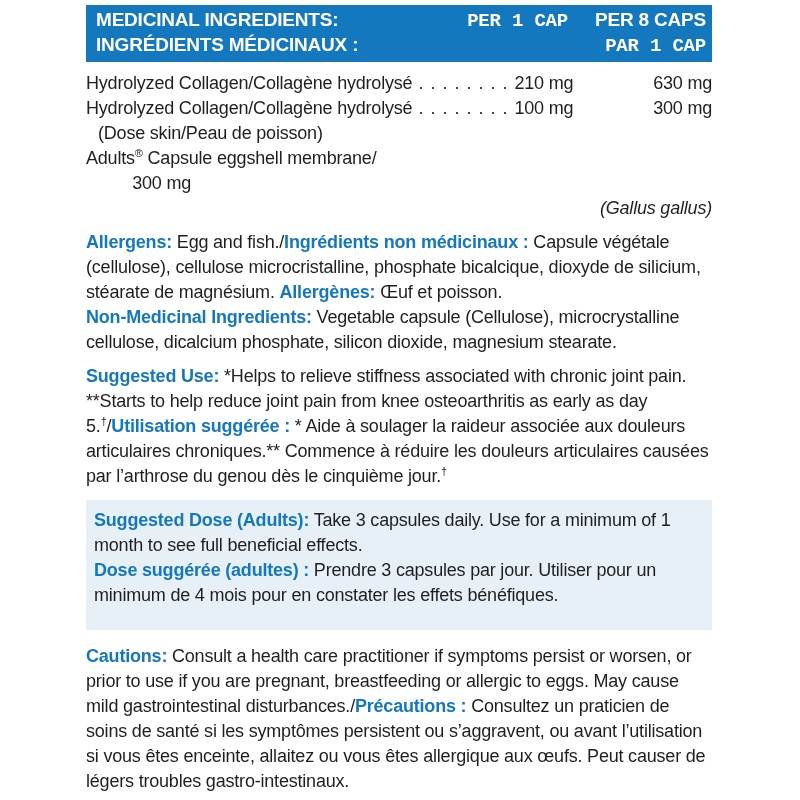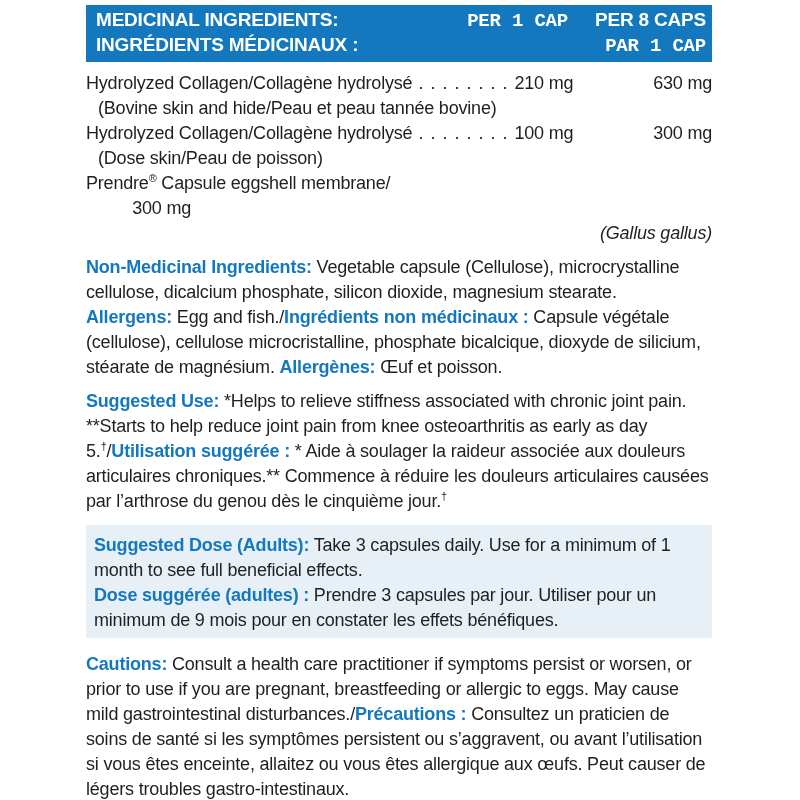--- a/index.html
+++ b/index.html
@@ -39,21 +39,21 @@
   .dots{letter-spacing:1px;}
   .italic{font-style:italic;text-align:right;}
   sup{font-size:11px;line-height:0;}
   
   .block{margin-top:9px;font-size:18px;letter-spacing:-0.2px;line-height:25px;}
   .block p{margin:0;}
   .lbl{color:var(--brand-blue);font-weight:bold;}
   
   .dose-box{
     margin-top:11px;background:var(--box-blue);
-    padding:8px 8px 5px 8px;
+    padding:8px 8px 22px 8px;
     font-size:18px;letter-spacing:-0.2px;line-height:25px;
   }
   .dose-box p{margin:0;}
   
   .cautions{margin-top:14px;}
 </style>
 </head>
 <body>
 
 <div class="panel">
@@ -69,47 +69,46 @@
       <span class="bar-col1">PAR 1 CAP</span>
     </div>
   </header>
 
   <section class="ingredients">
 
     <div class="ing-row">
       <div class="ing-left"><span>Hydrolyzed Collagen/Collagène hydrolysé</span><span class="dots"> . . . . . . . . </span><span>210 mg</span></div>
       <div class="ing-per3">630 mg</div>
     </div>
-    <div class="ing-sub">(Bovine skin and hide/Peau et peau tannée bovine)</div>
 
     <div class="ing-row">
       <div class="ing-left"><span>Hydrolyzed Collagen/Collagène hydrolysé</span><span class="dots"> . . . . . . . . </span><span>100 mg</span></div>
       <div class="ing-per3">300 mg</div>
     </div>
     <div class="ing-sub">(Dose skin/Peau de poisson)</div>
 
-    <div><span>Prendre</span><sup>®</sup><span> Capsule eggshell membrane/</span></div>
+    <div><span>Adults</span><sup>®</sup><span> Capsule eggshell membrane/</span></div>
     <div class="ing-row">
       <div class="ing-per3">300 mg</div>
     </div>
     <div class="ing-sub italic">(Gallus gallus)</div>
 
   </section>
 
   <section class="block">
+    <p><span class="lbl">Allergens:</span><span> Egg and fish./</span><span class="lbl">Ingrédients non médicinaux :</span><span> Capsule végétale (cellulose), cellulose microcristalline, phosphate bicalcique, dioxyde de silicium, stéarate de magnésium. </span><span class="lbl">Allergènes:</span><span> Œuf et poisson.</span></p>
     <p><span class="lbl">Non-Medicinal Ingredients:</span><span> Vegetable capsule (Cellulose), microcrystalline cellulose, dicalcium phosphate, silicon dioxide, magnesium stearate.</span></p>
-    <p><span class="lbl">Allergens:</span><span> Egg and fish./</span><span class="lbl">Ingrédients non médicinaux :</span><span> Capsule végétale (cellulose), cellulose microcristalline, phosphate bicalcique, dioxyde de silicium, stéarate de magnésium. </span><span class="lbl">Allergènes:</span><span> Œuf et poisson.</span></p>
   </section>
 
   <section class="block">
     <p><span class="lbl">Suggested Use:</span><span> *Helps to relieve stiffness associated with chronic joint pain. **Starts to help reduce joint pain from knee osteoarthritis as early as day 5.</span><sup>†</sup><span>/</span><span class="lbl">Utilisation suggérée :</span><span> * Aide à soulager la raideur associée aux douleurs articulaires chroniques.** Commence à réduire les douleurs articulaires causées par l’arthrose du genou dès le cinquième jour.</span><sup>†</sup></p>
   </section>
 
   <section class="dose-box">
     <p><span class="lbl">Suggested Dose (Adults):</span><span> Take 3 capsules daily. Use for a minimum of 1 month to see full beneficial effects.</span></p>
-    <p><span class="lbl">Dose suggérée (adultes) :</span><span> Prendre 3 capsules par jour. Utiliser pour un minimum de 9 mois pour en constater les effets bénéfiques.</span></p>
+    <p><span class="lbl">Dose suggérée (adultes) :</span><span> Prendre 3 capsules par jour. Utiliser pour un minimum de 4 mois pour en constater les effets bénéfiques.</span></p>
   </section>
 
   <section class="block cautions">
     <p><span class="lbl">Cautions:</span><span> Consult a health care practitioner if symptoms persist or worsen, or prior to use if you are pregnant, breastfeeding or allergic to eggs. May cause mild gastrointestinal disturbances./</span><span class="lbl">Précautions :</span><span> Consultez un praticien de soins de santé si les symptômes persistent ou s’aggravent, ou avant l’utilisation si vous êtes enceinte, allaitez ou vous êtes allergique aux œufs. Peut causer de légers troubles gastro-intestinaux.</span></p>
   </section>
 
 </div>
 
 </body></html>

